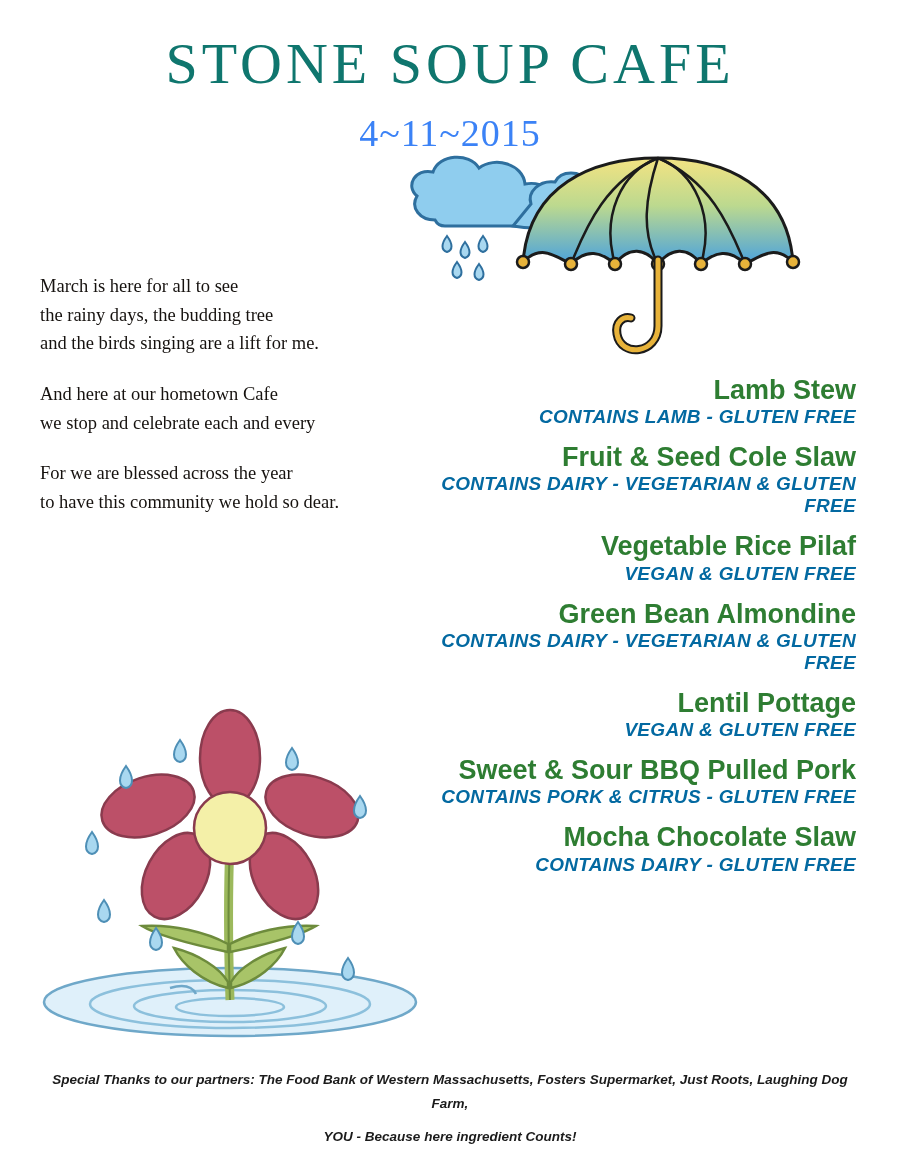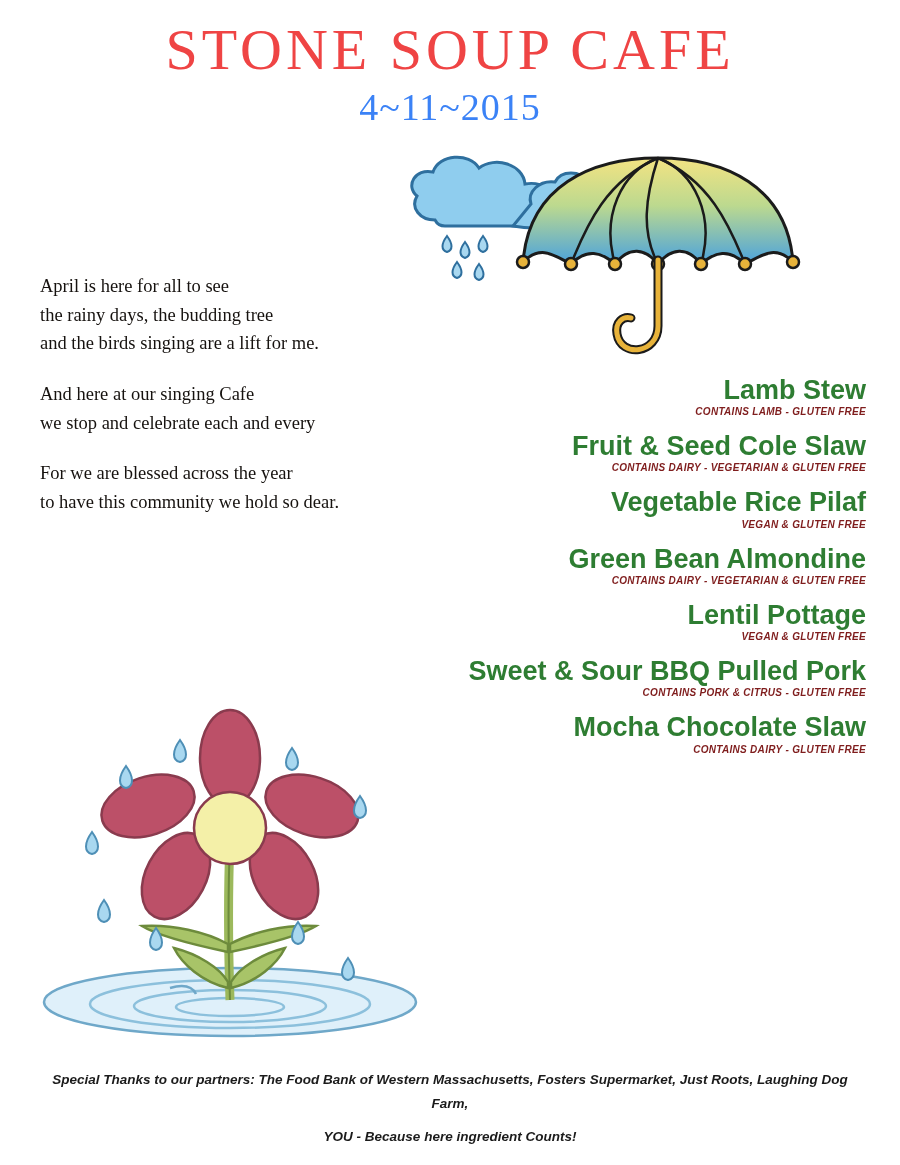--- a/index.html
+++ b/index.html
@@ -22,24 +22,24 @@
 
   
   .header {
     text-align: center;
     padding-top: 18px;
   }
   .title {
     font-family: "Liberation Serif", serif;
     font-size: 58px;
     letter-spacing: 4px;
-    color: #ef4444;
+    color: #0f766e;
     line-height: 1.05;
     font-weight: normal;
-    margin: 2px;
+    margin: 16px;
   }
   .subtitle {
     font-family: "Liberation Serif", serif;
     font-size: 38px;
     color: #3b82f6;
     margin: 4px 0 0 0;
     font-weight: normal;
     letter-spacing: 1px;
   }
 
@@ -57,40 +57,40 @@
   .poem .stanza {
     margin-bottom: 22px;
   }
   .poem .line {
     white-space: pre-wrap;
   }
 
   
   .menu {
     position: absolute;
-    right: 34px;
+    right: 44px;
     top: 375px;
     width: 430px;
     text-align: right;
   }
   .menu-item {
     margin-bottom: 14px;
   }
   .dish {
     font-family: "Liberation Sans", sans-serif;
     font-size: 27px;
     color: #2e7d32;
     font-weight: 600;
     letter-spacing: 0px;
     line-height: 1.12;
   }
   .dish-note {
     font-family: "Liberation Sans", sans-serif;
-    font-size: 10px;
-    color: #7f1d1d;
+    font-size: 19px;
+    color: #0369a1;
     font-weight: bold;
     font-style: italic;
     letter-spacing: 0.3px;
     margin-top: 1px;
   }
 
   
   .footer {
     position: absolute;
     left: 40px;
@@ -186,26 +186,26 @@
         </g>
 
         <path d="M263 120 L263 186 C263 214 226 218 222 194 C220 182 228 176 236 178" fill="none" stroke="#1b1b1b" stroke-width="9" stroke-linecap="round"></path>
         <path d="M263 120 L263 186 C263 214 226 218 222 194 C220 182 228 176 236 178" fill="none" stroke="#e8b33a" stroke-width="5" stroke-linecap="round"></path>
       </g>
     </svg>
   </div>
 
   <div class="poem">
     <div class="stanza">
-      <div class="line">April is here for all to see</div>
+      <div class="line">March is here for all to see</div>
       <div class="line">the rainy days, the budding tree</div>
       <div class="line">and the birds singing are a lift for me.</div>
     </div>
     <div class="stanza">
-      <div class="line">And here at our singing Cafe</div>
+      <div class="line">And here at our hometown Cafe</div>
       <div class="line">we stop and celebrate each and every</div>
     </div>
     <div class="stanza">
       <div class="line">For we are blessed across the year</div>
       <div class="line">to have this community we hold so dear.</div>
     </div>
   </div>
 
   <div class="flower-art">
     <svg viewBox="0 0 410 345" width="410" height="345" xmlns="http://www.w3.org/2000/svg">

